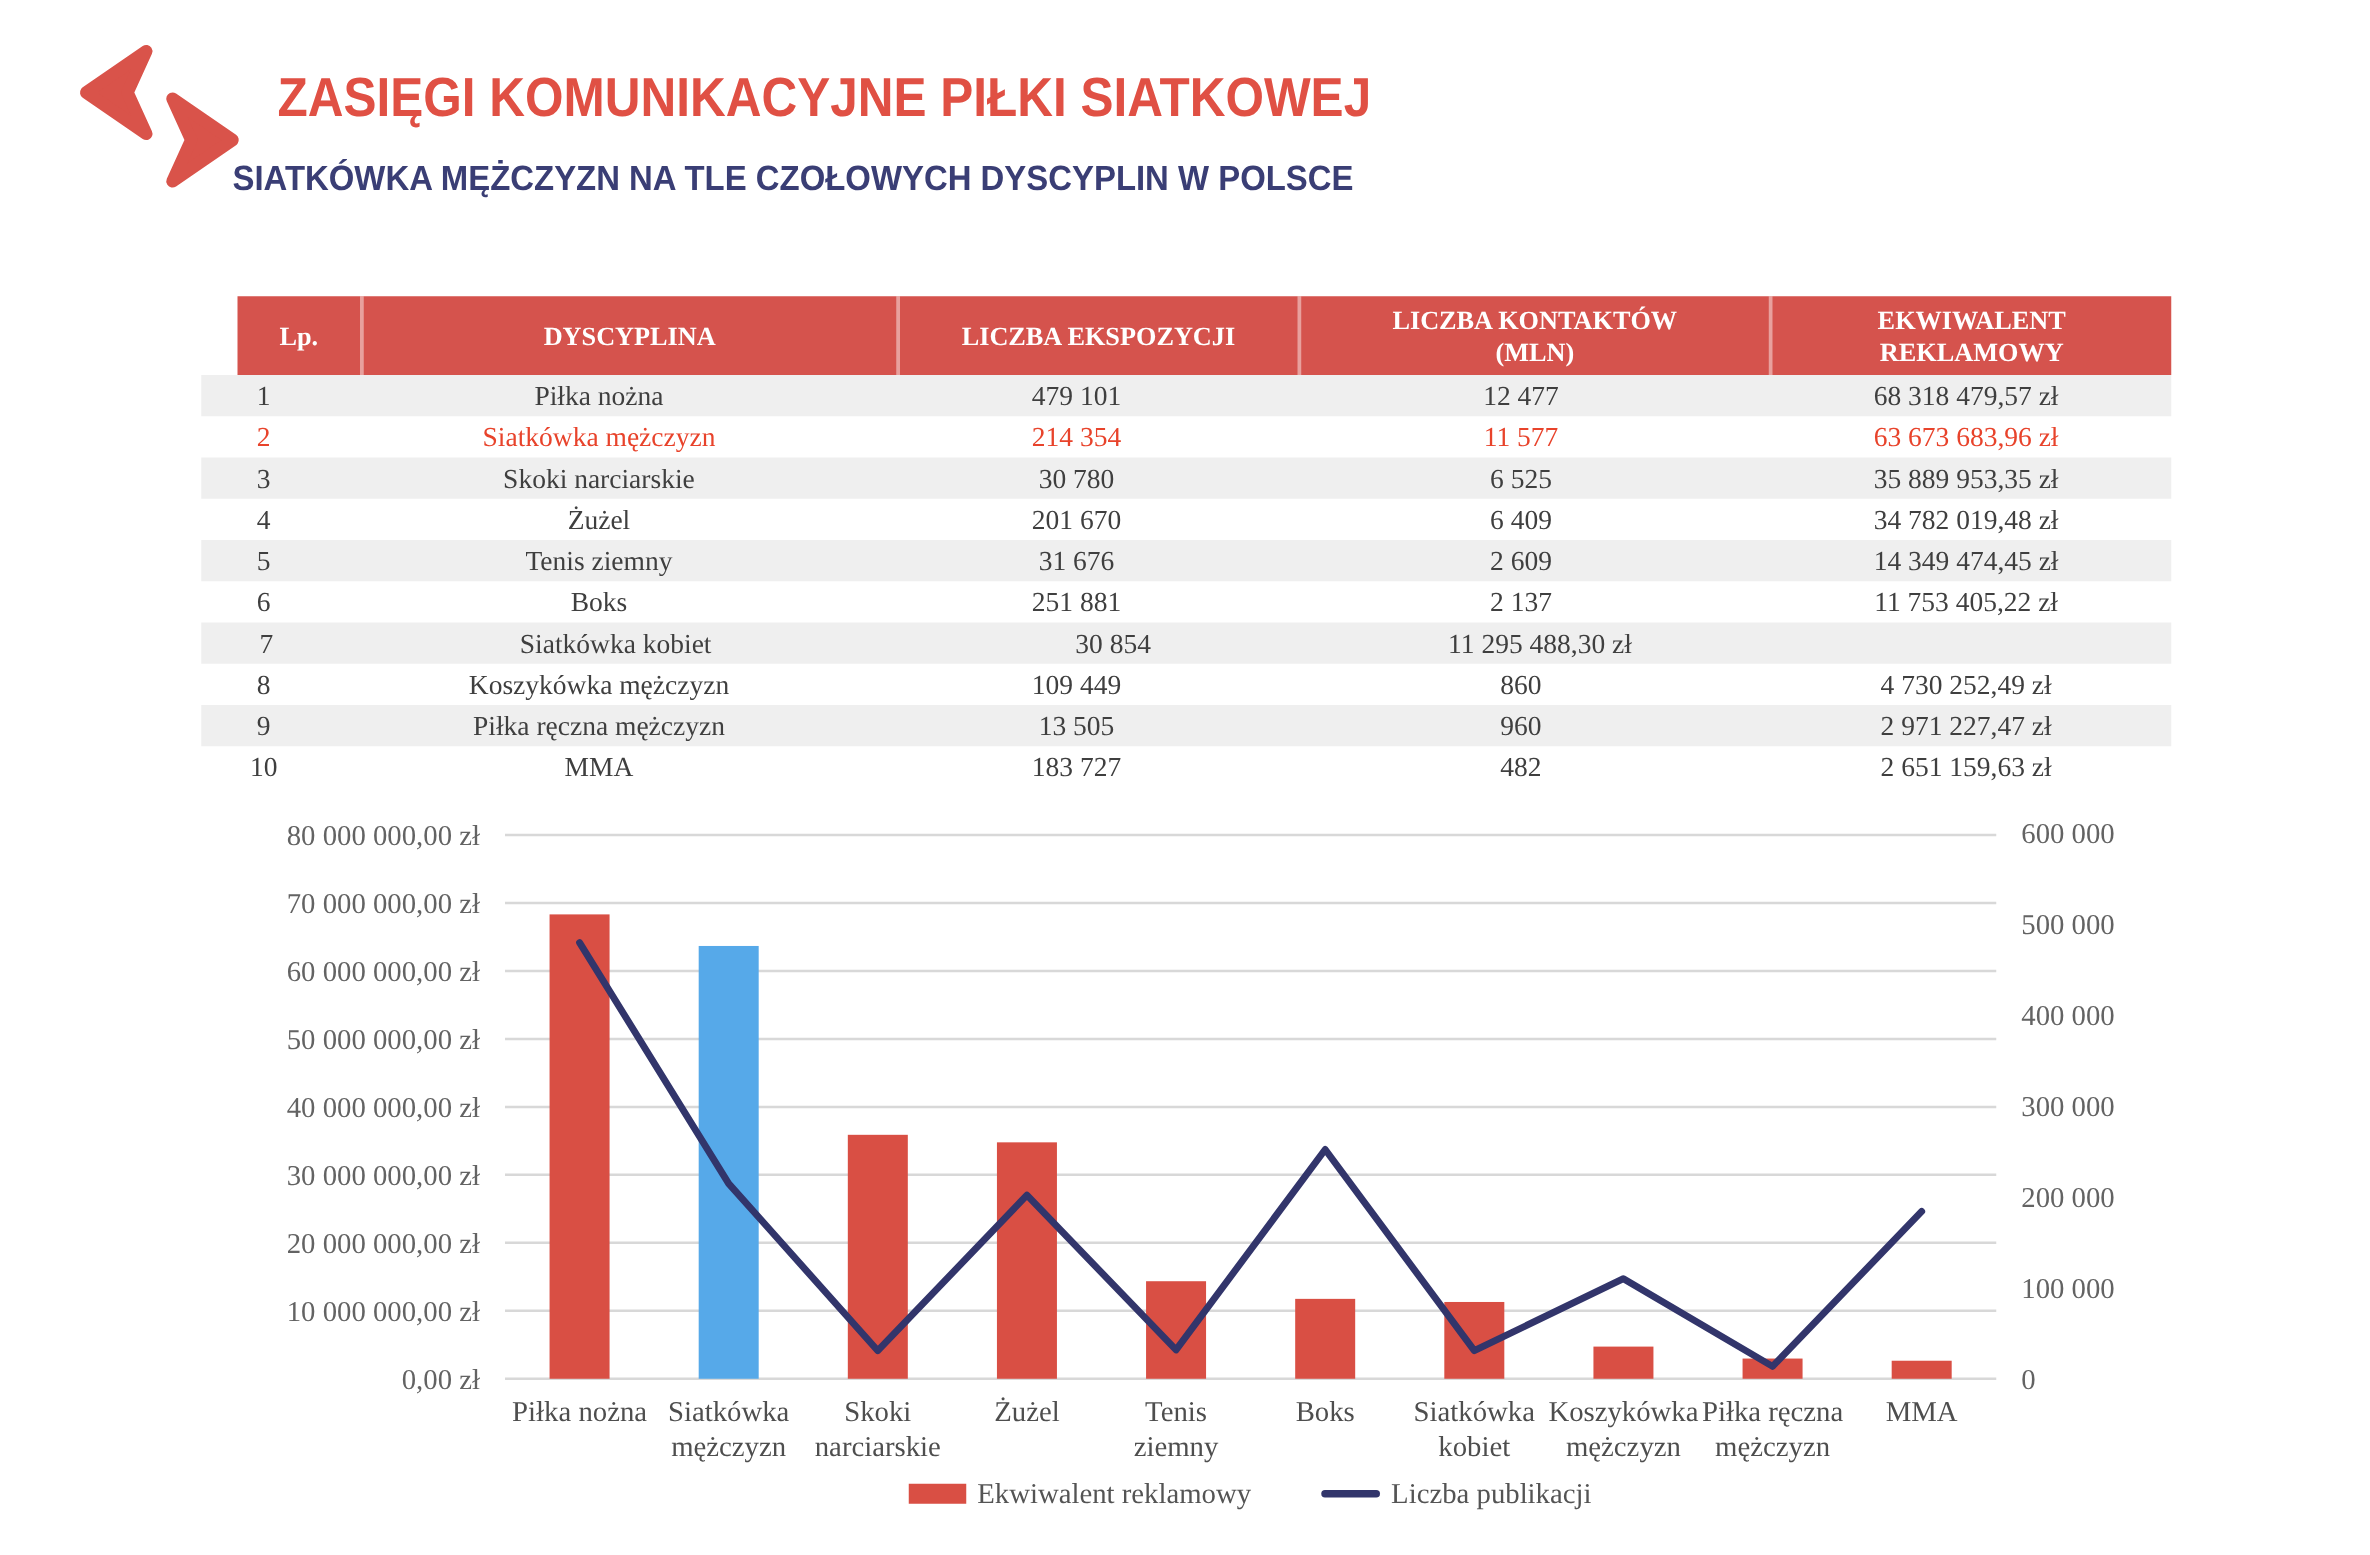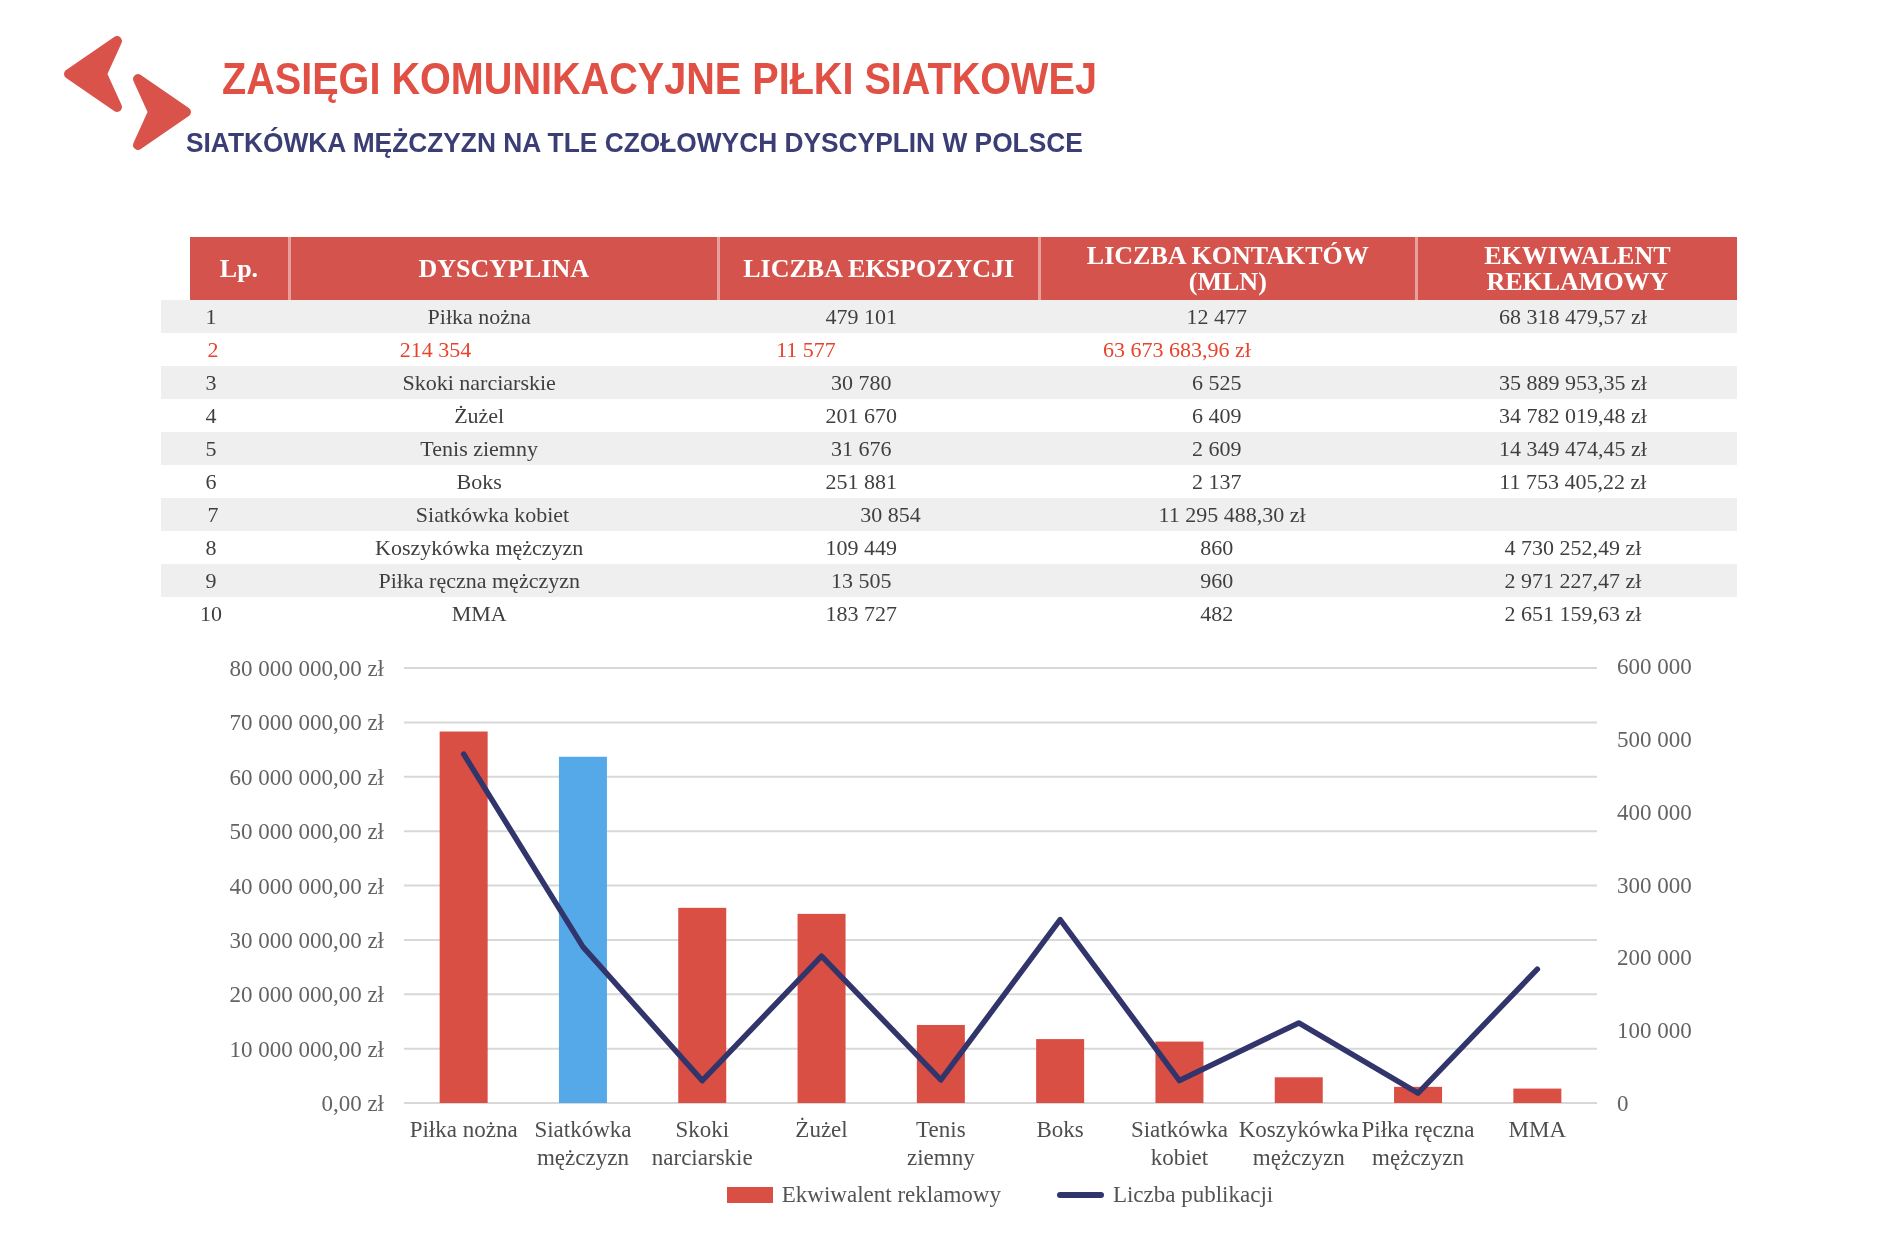--- a/index.html
+++ b/index.html
@@ -7,21 +7,21 @@
           font-family:"Liberation Serif",serif;}
   .logo{position:absolute;left:62px;top:34px;}
   .title{position:absolute;left:222px;top:54px;font-family:"Liberation Sans",sans-serif;
          font-weight:700;font-size:44px;white-space:nowrap;color:#e05044;
          transform:scaleX(.90);transform-origin:left center;}
   .subtitle{position:absolute;left:186px;top:127px;font-family:"Liberation Sans",sans-serif;
          font-weight:700;font-size:28px;white-space:nowrap;color:#3a3e75;
          transform:scaleX(.94);transform-origin:left center;}
   .table{position:absolute;left:161px;top:237px;width:1576px;}
   .thead{display:flex;height:63px;background:#d5534d;color:#fff;font-weight:700;
-         font-size:26px;text-align:center;margin-left:29px;}
+         font-size:21px;text-align:center;margin-left:29px;}
   .hcell{display:flex;flex-direction:column;justify-content:center;line-height:26px;
          box-sizing:border-box;}
   .hcell + .hcell{border-left:3px solid rgba(255,255,255,.45);}
   .c0{width:104px}.c1{width:455px}.c2{width:341px}.c3{width:400px}.c4{width:342px}
   .trow{display:flex;height:33px;line-height:33px;font-size:22px;color:#3f3f3f;text-align:center;}
   .trow.stripe{background:#efefef;}
   .trow.hl{color:#e8432b;}
   .tcell{display:block;box-sizing:border-box;}
   .chart{position:absolute;left:0;top:0;}
   .chart text{font-family:"Liberation Serif",serif;}
@@ -67,20 +67,21 @@
     <div class="tbody">
         <div class="trow stripe" style="background: rgb(239, 239, 239);">
           <span class="tcell c0">1</span>
           <span class="tcell c1">Piłka nożna</span>
           <span class="tcell c2">479 101</span>
           <span class="tcell c3">12 477</span>
           <span class="tcell c4">68 318 479,57 zł</span>
         </div>
         <div class="trow hl" style="color: rgb(232, 67, 43);">
           <span class="tcell c0">2</span>
+          <span class="tcell c1">Siatkówka mężczyzn</span>
           <span class="tcell c2">214 354</span>
           <span class="tcell c3">11 577</span>
           <span class="tcell c4">63 673 683,96 zł</span>
         </div>
         <div class="trow stripe" style="background: rgb(239, 239, 239);">
           <span class="tcell c0">3</span>
           <span class="tcell c1">Skoki narciarskie</span>
           <span class="tcell c2">30 780</span>
           <span class="tcell c3">6 525</span>
           <span class="tcell c4">35 889 953,35 zł</span>

